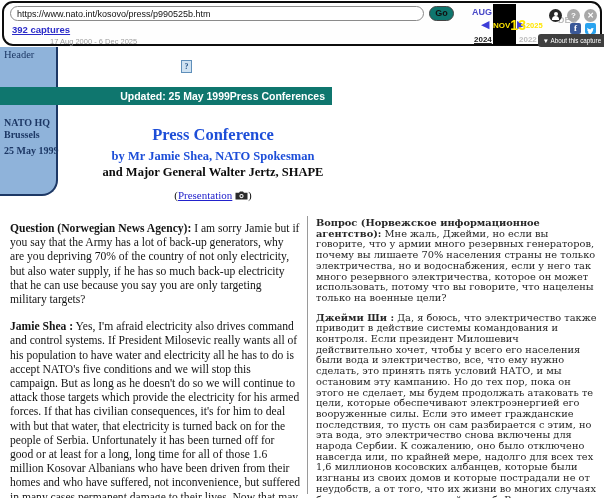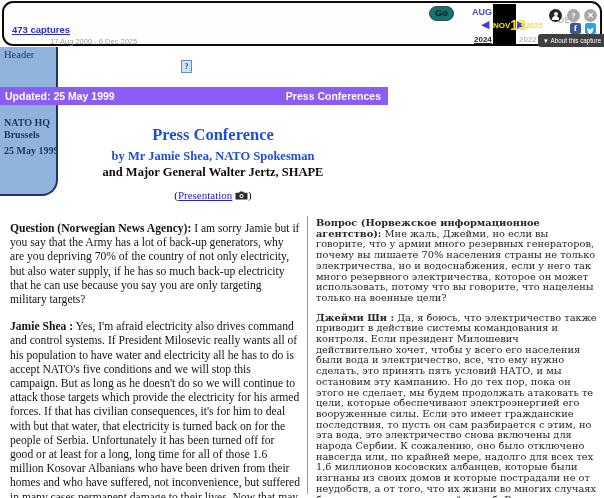--- a/index.html
+++ b/index.html
@@ -49,22 +49,22 @@
 
   
   .sidebar { position:absolute; left:0; top:47px; width:58px; height:149px; background:#8fb3da;
              border-right:2px solid #1d3865; border-bottom:2px solid #1d3865;
              border-bottom-right-radius:16px; z-index:1; }
   .hdr-label { position:absolute; left:4px; top:49px; font:10.5px "Liberation Serif", serif; color:#1d3865; z-index:2; }
   .side-org  { position:absolute; left:4px; top:117px; font:bold 10px "Liberation Serif", serif; color:#1d3865; z-index:6; }
   .side-city { position:absolute; left:4px; top:129px; font:bold 10px "Liberation Serif", serif; color:#1d3865; z-index:6; }
   .side-date { position:absolute; left:4px; top:145px; font:bold 10px "Liberation Serif", serif; color:#1d3865; z-index:6; }
 
-  .navybar { position:absolute; left:0; top:87px; width:388px; height:18px; background:#8b5cf6; z-index:5;
-             display:flex; justify-content:space-between; align-items:center; padding:0 7px 0 5px; }
+  .navybar { position:absolute; left:0; top:87px; width:332px; height:18px; background:#0f766e; z-index:5;
+             display:flex; justify-content:flex-end; align-items:center; padding:0 7px 0 5px; }
   .navybar span { font:bold 10.5px "Liberation Sans", sans-serif; color:#fff; }
 
   .broken-img { position:absolute; left:181px; top:60px; width:11px; height:13px; background:#cfe2f2;
                 border:1px solid #5f8fba; text-align:center; font:bold 8px "Liberation Serif", serif;
                 color:#27568a; line-height:12px; }
 
   .title { position:absolute; left:58px; top:125px; width:310px; text-align:center;
            font:bold 16.5px "Liberation Serif", serif; color:#1d4ed8; }
   .byline1 { position:absolute; left:38px; top:149px; width:350px; text-align:center;
              font:bold 12.5px "Liberation Serif", serif; color:#1d4ed8; }
@@ -83,22 +83,23 @@
   .col-ru p + p { margin-top:9px; }
   .col-divider { position:absolute; left:307px; top:216px; width:1px; height:278px; background:#9a9a9a; }
   b.spk { font-weight:bold; }
 </style>
 </head>
 <body>
 
 <div id="stage">
 
   <div class="wb-bar">
+    <input class="wb-url" value="https://www.nato.int/kosovo/press/p990525b.htm" style="">
     <div class="wb-go">Go</div>
-    <a class="wb-captures">473 captures</a>
+    <a class="wb-captures">392 captures</a>
     <div class="wb-range">17 Aug 2000 - 6 Dec 2025</div>
 
     <div class="wb-month-prev">AUG</div>
     <div class="wb-blackcol">
       <span class="m">NOV</span>
       <span class="d">13</span>
       <span class="y">2025</span>
     </div>
     <div class="wb-month-next">DEC</div>
     <div class="wb-arrow prev">◀</div>

